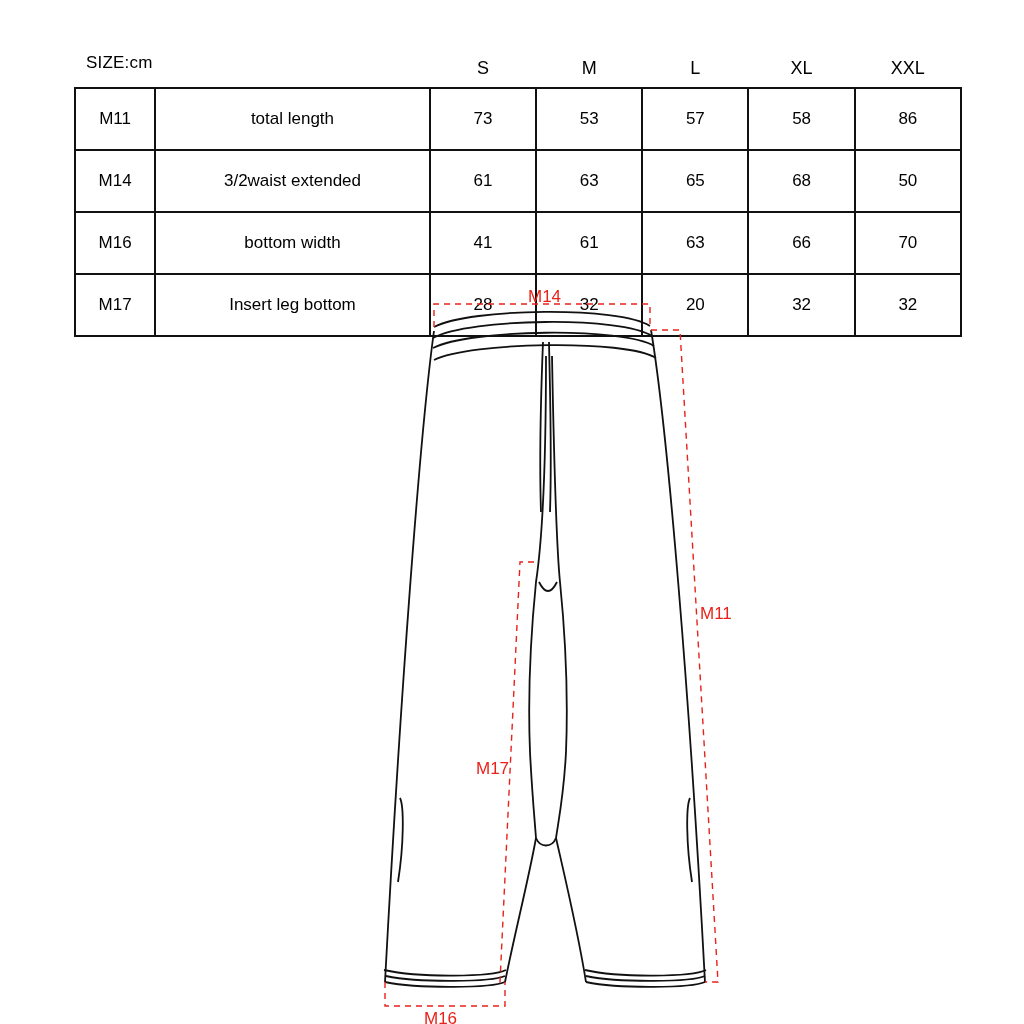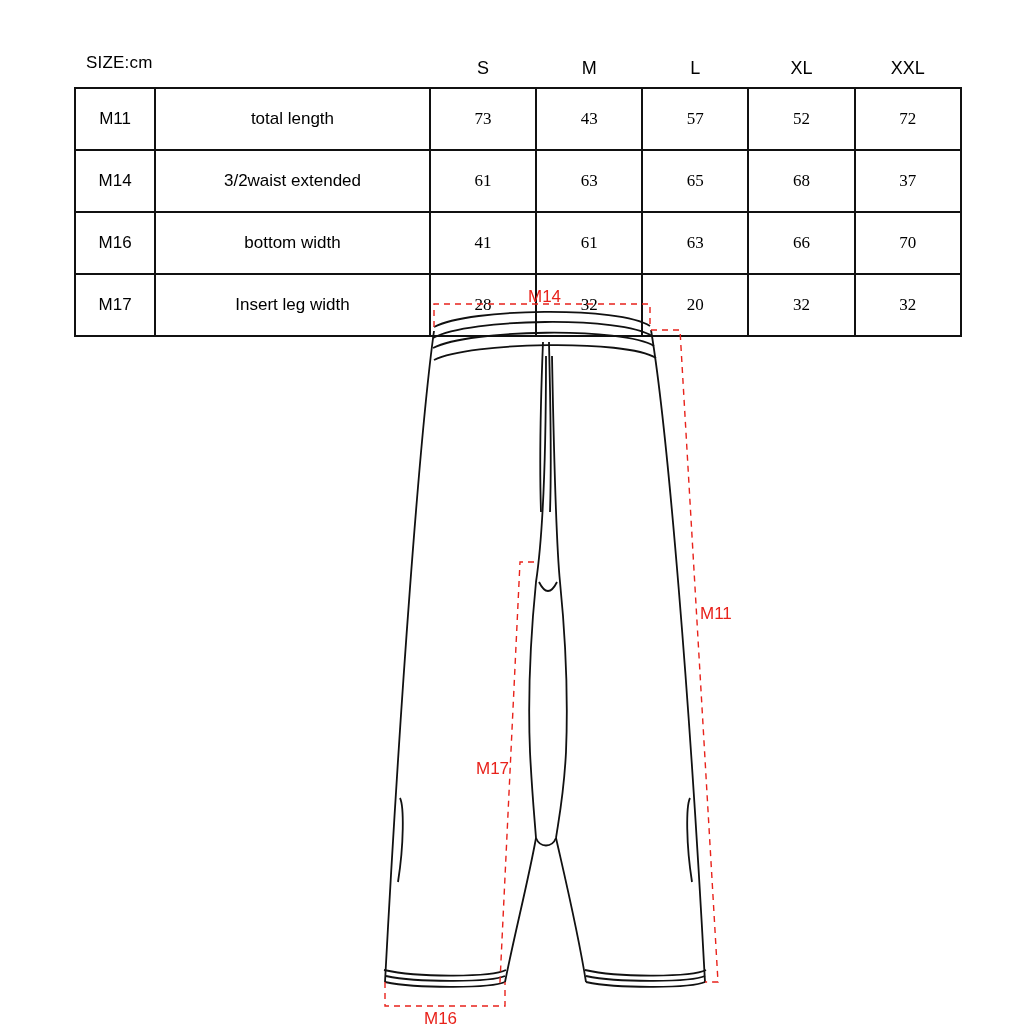--- a/index.html
+++ b/index.html
@@ -54,21 +54,20 @@
   .col-size { width: 106px; }
   td.code-cell {
     font-size: 23px;
     font-weight: 400;
   }
   td.name-cell {
     font-size: 15px;
   }
   td.val-cell {
     font-size: 18px;
-    font-family: Liberation Serif, serif;
   }
   thead td.hdr-size {
     font-size: 18px;
   }
 
   
   #illustration {
     position: absolute;
     left: 0;
     top: 282px;
@@ -108,46 +107,46 @@
         <td class="hdr-size">L</td>
         <td class="hdr-size">XL</td>
         <td class="hdr-size">XXL</td>
       </tr>
     </thead>
     <tbody>
       <tr>
         <td class="code-cell">M11</td>
         <td class="name-cell">total length</td>
         <td class="val-cell">73</td>
-        <td class="val-cell">43</td>
+        <td class="val-cell">53</td>
         <td class="val-cell">57</td>
-        <td class="val-cell">52</td>
-        <td class="val-cell">72</td>
+        <td class="val-cell">58</td>
+        <td class="val-cell">86</td>
       </tr>
       <tr>
         <td class="code-cell">M14</td>
         <td class="name-cell">3/2waist extended</td>
         <td class="val-cell">61</td>
         <td class="val-cell">63</td>
         <td class="val-cell">65</td>
         <td class="val-cell">68</td>
-        <td class="val-cell">37</td>
+        <td class="val-cell">50</td>
       </tr>
       <tr>
         <td class="code-cell">M16</td>
         <td class="name-cell">bottom width</td>
         <td class="val-cell">41</td>
         <td class="val-cell">61</td>
         <td class="val-cell">63</td>
         <td class="val-cell">66</td>
         <td class="val-cell">70</td>
       </tr>
       <tr>
         <td class="code-cell">M17</td>
-        <td class="name-cell">Insert leg width</td>
+        <td class="name-cell">Insert leg bottom</td>
         <td class="val-cell">28</td>
         <td class="val-cell">32</td>
         <td class="val-cell">20</td>
         <td class="val-cell">32</td>
         <td class="val-cell">32</td>
       </tr>
     </tbody>
   </table>
 </div>
 

